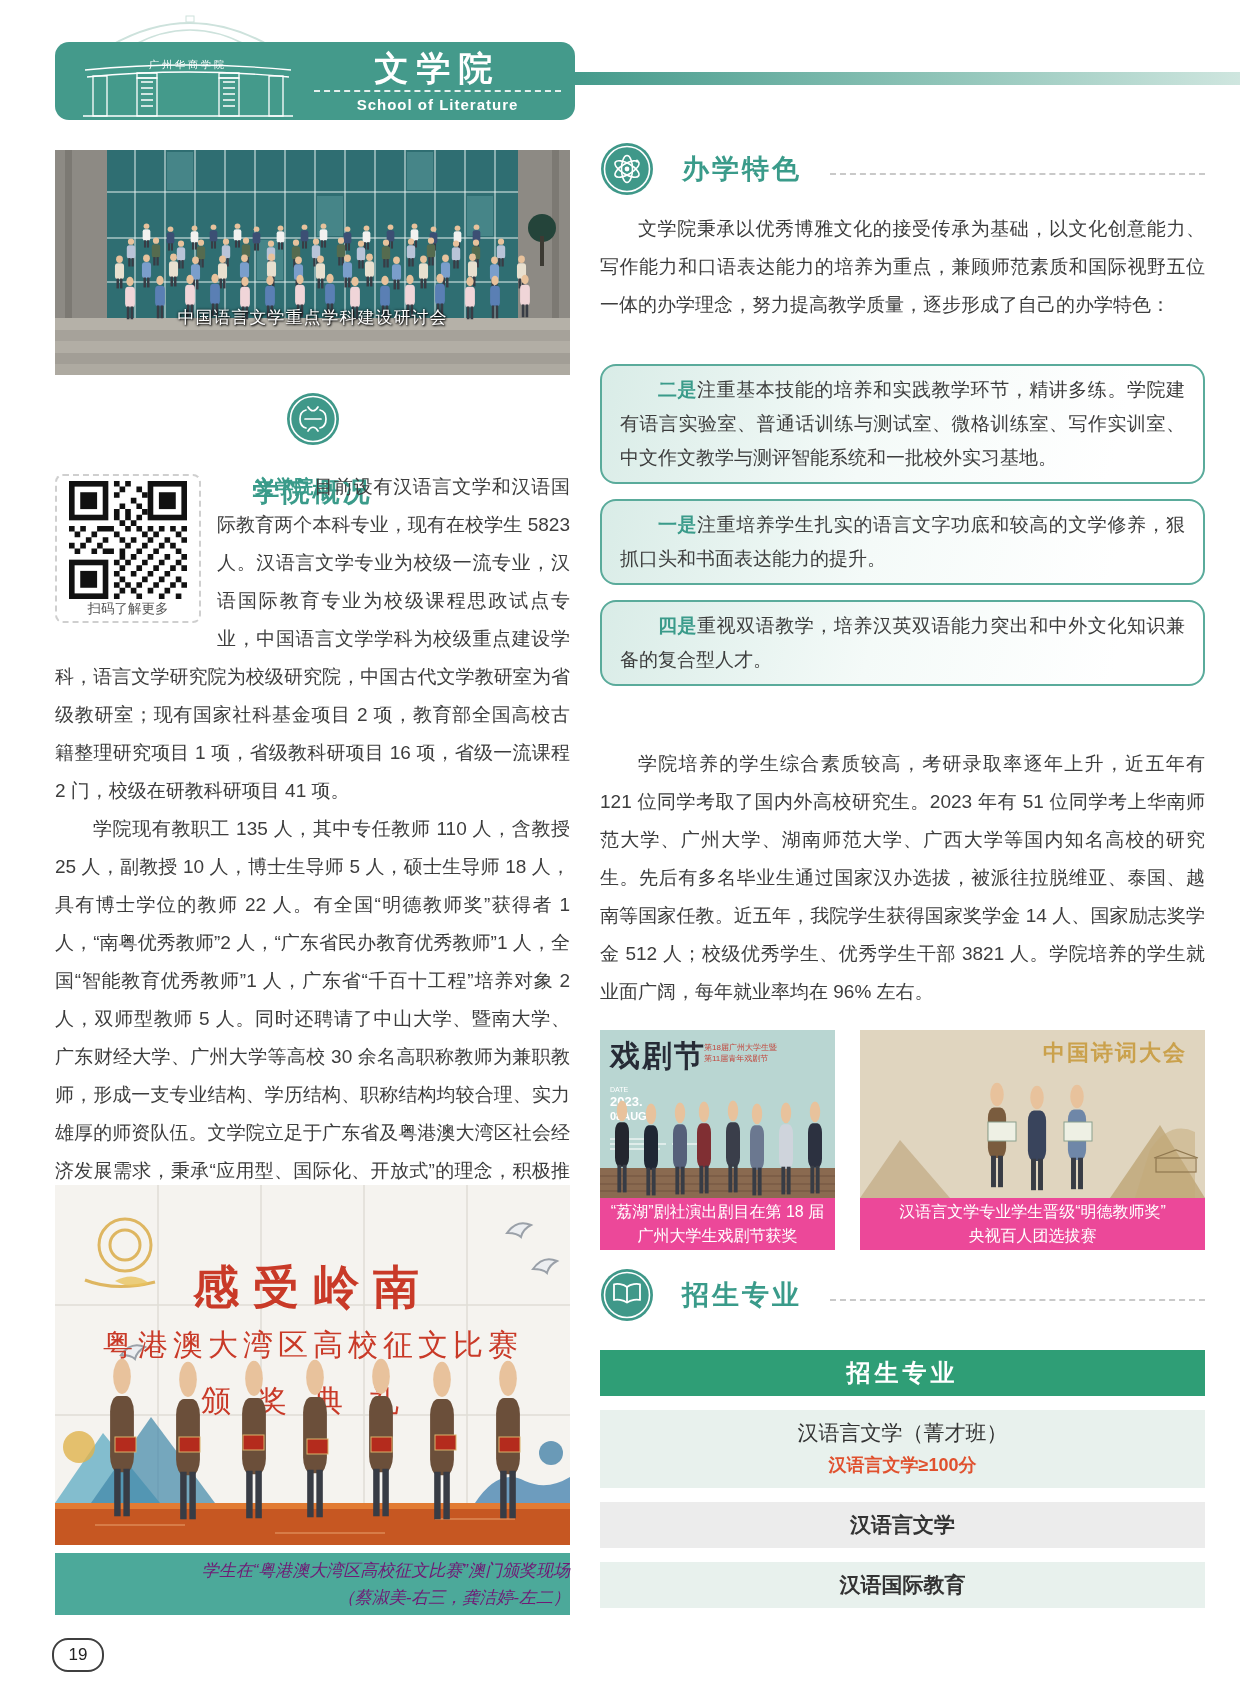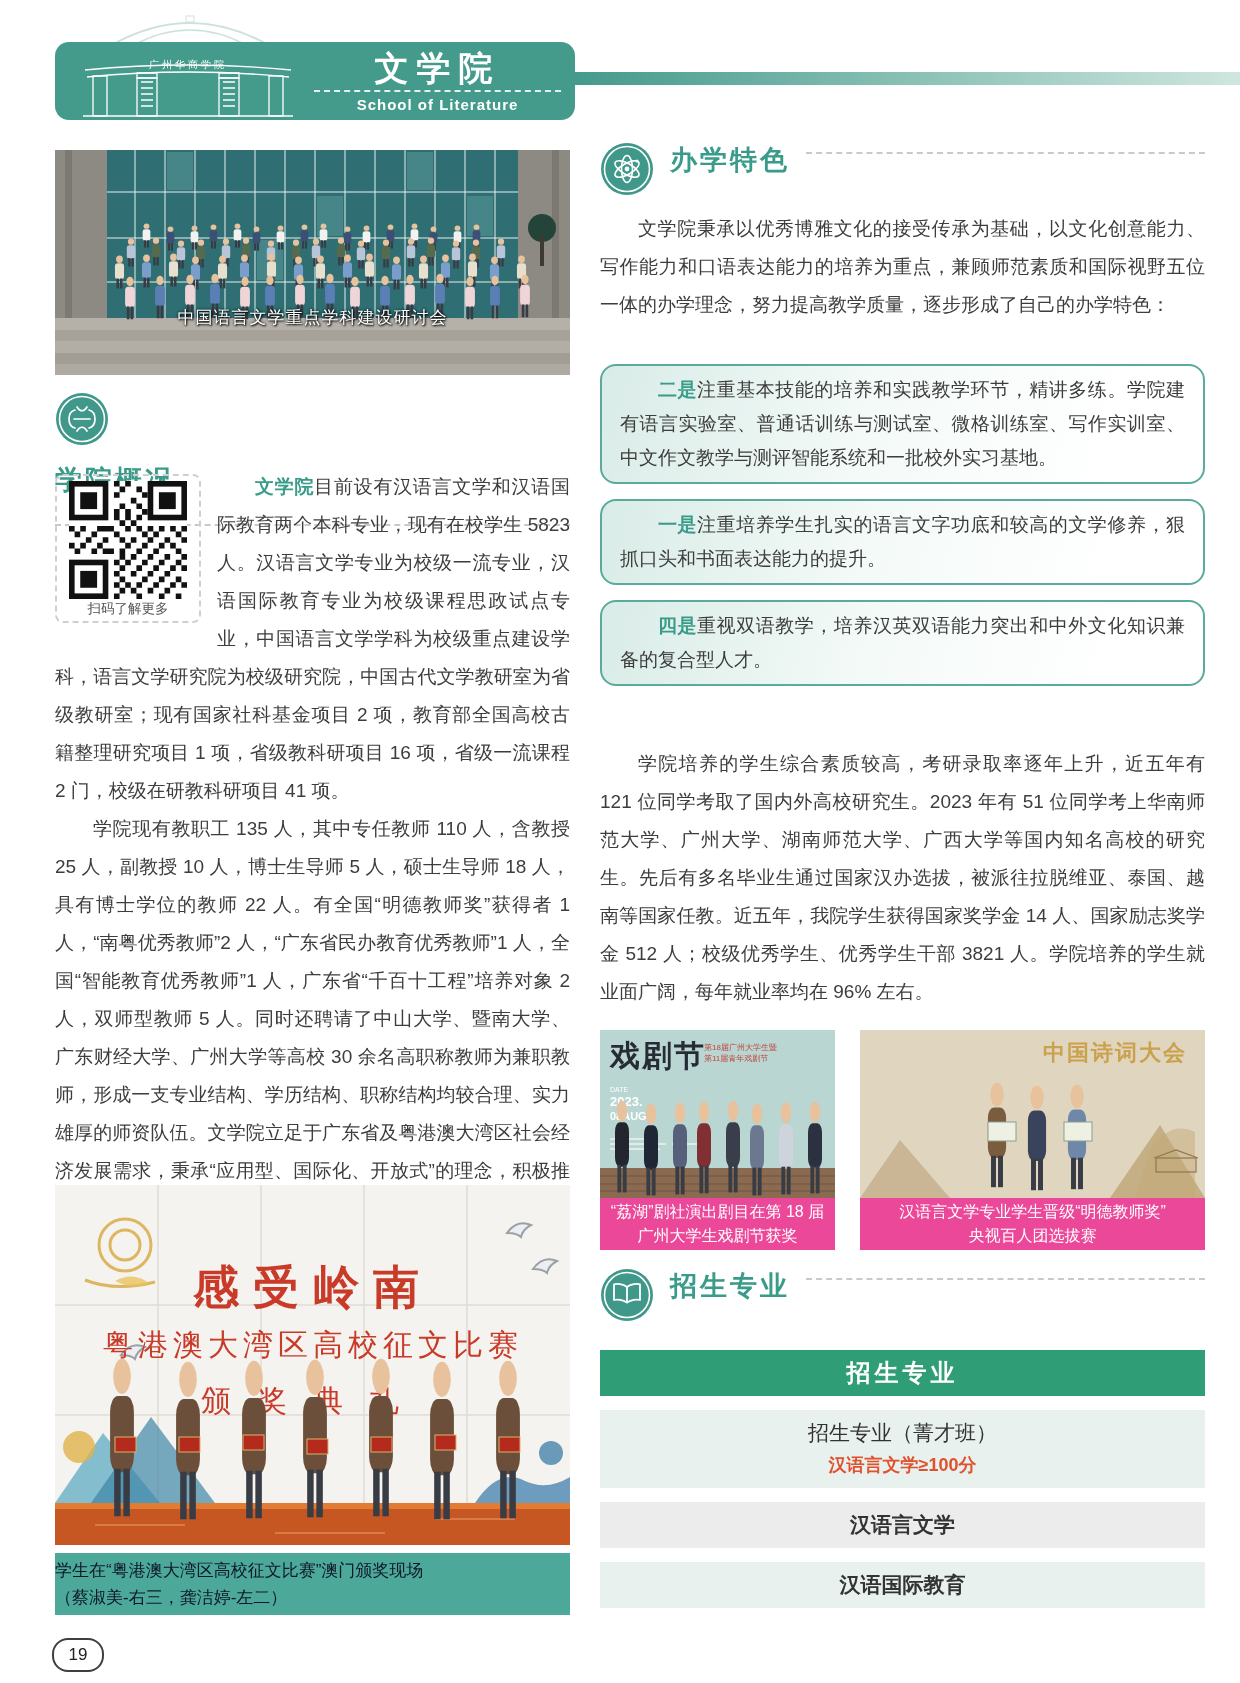--- a/index.html
+++ b/index.html
@@ -11,42 +11,42 @@
   .banner{position:absolute;left:55px;top:42px;width:520px;height:78px;background:#449a8b;border-radius:14px;z-index:1;}
   .gate{position:absolute;left:18px;top:4px;}
   .title-block{position:absolute;left:255px;top:4px;width:255px;text-align:center;}
   .college-title{font-size:34px;font-weight:bold;color:#fff;letter-spacing:8px;line-height:44px;}
   .title-dash{border-top:2px dashed rgba(255,255,255,.85);margin:0 4px;}
   .college-sub{font-size:15px;font-weight:bold;color:#fff;letter-spacing:1px;line-height:26px;}
   .edge-strip{position:absolute;left:573px;top:72px;width:667px;height:13px;
     background:linear-gradient(90deg,#449a8b 0%,#8fc4b8 55%,#cfe6df 100%);z-index:0;}
 
   
-  .sec{display:flex;gap:16px;}
+  .sec{display:flex;align-items:center;gap:28px;}
   .sec-icon{width:54px;height:54px;flex:0 0 54px;}
   .sec-title{font-size:27px;font-weight:bold;color:#3a9b8a;letter-spacing:3px;white-space:nowrap;}
   .dash{flex:1;border-top:2px dashed #c9c9c9;margin-top:10px;}
 
   
   .abs{position:absolute;}
   .photo-main{left:55px;top:150px;width:515px;height:184px;}
   .photo-main svg{display:block;}
   .photo-cap-overlay{position:absolute;left:0;right:0;bottom:5px;text-align:center;color:#fff;
     font-size:17px;letter-spacing:1px;text-shadow:0 0 3px #000,1px 1px 2px #000;}
   .sec-overview{left:55px;top:392px;width:515px;flex-direction:column;}
   .left-text{left:55px;top:468px;width:515px;font-size:19px;line-height:38px;text-align:justify;}
   .left-text p{margin:0;text-indent:2em;}
   .lead{color:#3a9b8a;font-weight:bold;}
   .qr-box{float:left;width:132px;margin:6px 16px 6px 0;border:2px dashed #cfcfcf;border-radius:8px;
     padding:5px 5px 2px 5px;text-align:center;}
   .qr-box svg{display:block;margin:0 auto;}
   .qr-cap{font-size:13.5px;color:#555;line-height:20px;}
 
   .photo-essay{left:55px;top:1185px;width:515px;height:360px;}
-  .cap-bar{position:absolute;background:#4ca99a;color:#0f172a;text-align:left;}
+  .cap-bar{position:absolute;background:#4ca99a;color:#701a75;text-align:right;font-style:italic;}
   .cap-essay{left:55px;top:1553px;width:515px;height:62px;font-size:17px;line-height:27px;padding-top:4px;box-sizing:border-box;}
   .pageno{left:52px;top:1638px;width:48px;height:30px;border:2px solid #3f3f3f;border-radius:16px;
     text-align:center;line-height:29px;font-size:17px;color:#222;}
 
   .sec-features{left:600px;top:142px;width:605px;}
   .para{font-size:19px;line-height:38px;text-align:justify;text-indent:2em;margin:0;}
   .intro{left:600px;top:210px;width:605px;}
   .boxes{left:600px;top:364px;width:605px;}
   .fbox{border:2px solid #5aab9b;border-radius:16px;background:linear-gradient(105deg,#d9ece7 0%,#f4faf8 45%,#ffffff 85%);
     padding:7px 18px;margin-bottom:15px;font-size:19px;line-height:34px;text-align:justify;text-indent:2em;}
@@ -362,21 +362,21 @@
       </g>
     </svg>
     <div class="sec-title">招生专业</div>
     <div class="dash"></div>
   </div>
 
   <div class="abs enroll-bar">招生专业</div>
 
   <div class="abs majors">
     <div class="mrow m-mint double">
-      <div class="m-name">招生专业（菁才班）</div>
+      <div class="m-name">汉语言文学（菁才班）</div>
       <div class="m-note">汉语言文学≥100分</div>
     </div>
     <div class="mrow m-gray single m-name">汉语言文学</div>
     <div class="mrow m-mint single m-name">汉语国际教育</div>
   </div>
 
   
   <div class="abs photo-essay">
     <svg width="515" height="360" viewBox="0 0 515 360">
       <rect width="515" height="360" fill="#f5f3ef"></rect>

